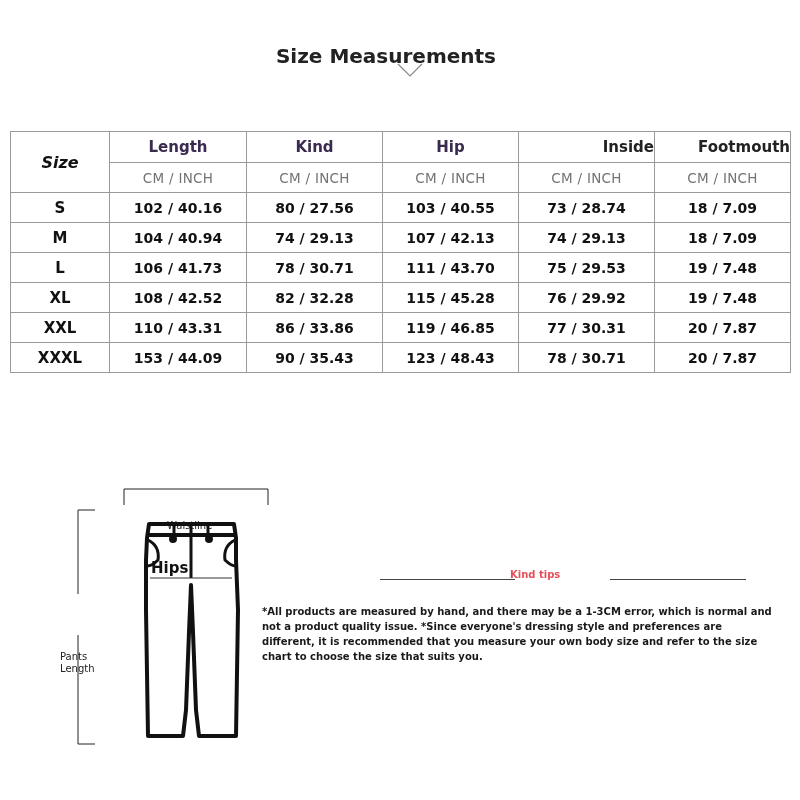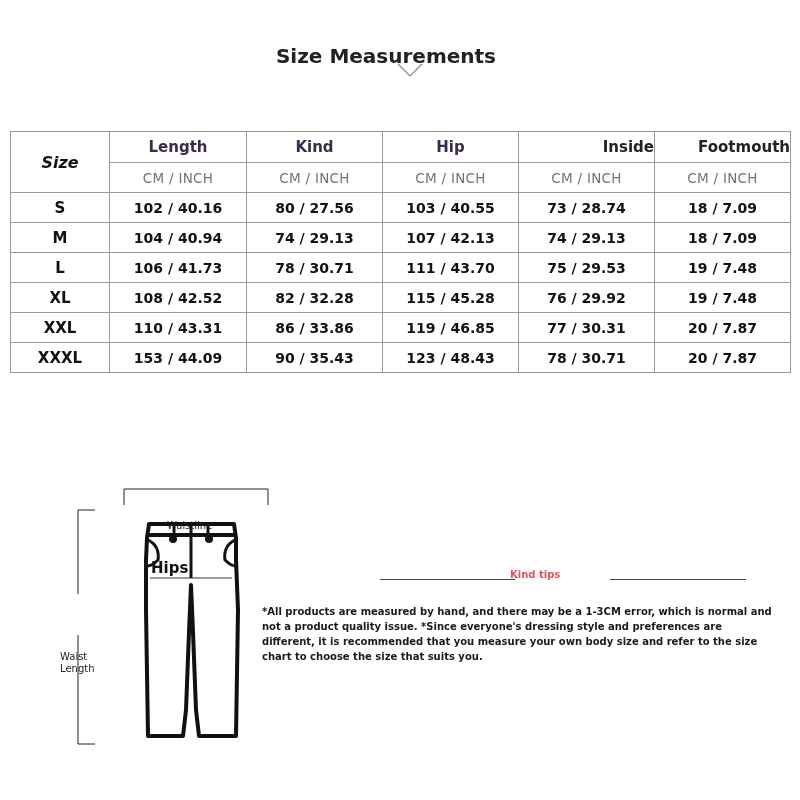--- a/index.html
+++ b/index.html
@@ -104,21 +104,21 @@
     <td>90 / 35.43</td>
     <td>123 / 48.43</td>
     <td>78 / 30.71</td>
     <td>20 / 7.87</td>
   </tr>
 </tbody>
   </table>
 
 <div class="lbl" style="left:167px; top:476px;">Waistline</div>
 <div class="lbl" style="left:60px; top:607px; line-height:12px;">
-  <div>Waist</div>
+  <div>Pants</div>
   <div>Length</div>
 </div>
 
 <svg style="position:absolute; left:0; top:460px;" width="300" height="300">
 
   <polyline points="124,45 124,29 268,29 268,45" fill="none" stroke="#222" stroke-width="1"></polyline>
 
   <polyline points="95,50 78,50 78,134" fill="none" stroke="#222" stroke-width="1"></polyline>
   <polyline points="78,175 78,284 95,284" fill="none" stroke="#222" stroke-width="1"></polyline>
 

